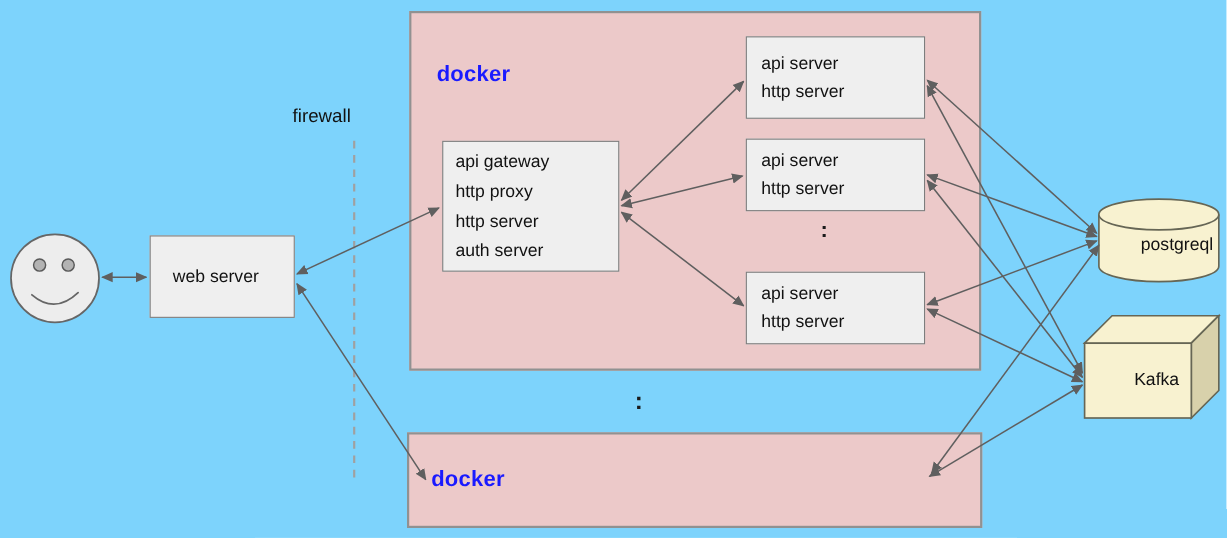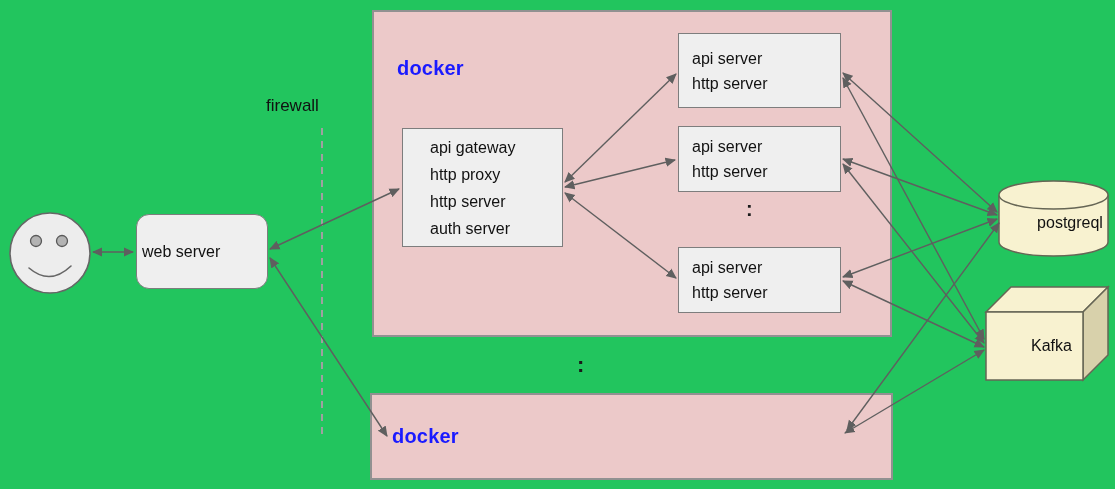--- a/index.html
+++ b/index.html
@@ -4,21 +4,21 @@
 <style>
   :root{
     --container-fill:#ecc9c9; --container-border:#919191;
     --node-fill:#efefef; --node-border:#7d7d7d;
     --store-fill:#f8f2d0; --store-side-fill:#d8d1ab; --store-border:#666655;
     --arrow-color:#5f5f5f; --docker-label-color:#1a1aff;
     --dashed-line-color:#a0a0a0; --text-color:#111111;
   }
   html,body{margin:0;padding:0;background:#fff;}
   body{font-family:"Liberation Sans", sans-serif;}
-  .canvas{position:relative;width:1115px;height:489px;background:#22c55e;overflow:hidden;}
+  .canvas{position:relative;width:1115px;height:489px;background:#7dd3fc;overflow:hidden;}
 
   .container-box{position:absolute;background:var(--container-fill);
     border:2px solid var(--container-border);box-sizing:border-box;z-index:1;}
   .docker-label{position:absolute;font-weight:bold;font-size:20px;
     color:var(--docker-label-color);z-index:4;letter-spacing:.2px;}
 
   svg.overlay{position:absolute;left:0;top:0;z-index:2;pointer-events:none;}
   .edge{stroke:var(--arrow-color);stroke-width:1.4;fill:none;}
   .dashed{stroke:var(--dashed-line-color);stroke-width:2;stroke-dasharray:7 6;fill:none;}
   .ah{fill:var(--arrow-color);}
@@ -87,25 +87,25 @@
     <line class="edge" marker-start="url(#ah)" marker-end="url(#ah)" x1="843" y1="73" x2="997" y2="212"></line>
     <line class="edge" marker-start="url(#ah)" marker-end="url(#ah)" x1="843" y1="78" x2="984" y2="339"></line>
     <line class="edge" marker-start="url(#ah)" marker-end="url(#ah)" x1="843" y1="159" x2="997" y2="215"></line>
     <line class="edge" marker-start="url(#ah)" marker-end="url(#ah)" x1="843" y1="164" x2="984" y2="343"></line>
     <line class="edge" marker-start="url(#ah)" marker-end="url(#ah)" x1="843" y1="277" x2="997" y2="219"></line>
     <line class="edge" marker-start="url(#ah)" marker-end="url(#ah)" x1="843" y1="281" x2="984" y2="347"></line>
     <line class="edge" marker-start="url(#ah)" marker-end="url(#ah)" x1="847" y1="430" x2="999" y2="223"></line>
     <line class="edge" marker-start="url(#ah)" marker-end="url(#ah)" x1="845" y1="433" x2="984" y2="350"></line>
   </svg>
 
-  <div class="node" style="left:136px;top:214px;width:132px;height:75px;padding-left:5px;line-height:22px;border-radius:13px;">
+  <div class="node" style="left:136px;top:214px;width:132px;height:75px;padding-left:20px;line-height:22px;">
     <span class="line">web server</span>
   </div>
 
-  <div class="node" style="left:402px;top:128px;width:161px;height:119px;padding-left:27px;line-height:27px;">
+  <div class="node" style="left:402px;top:128px;width:161px;height:119px;padding-left:11px;line-height:27px;">
     <span class="line">api gateway</span>
     <span class="line">http proxy</span>
     <span class="line">http server</span>
     <span class="line">auth server</span>
   </div>
 
   <div class="node" style="left:678px;top:33px;width:163px;height:75px;padding-left:13px;line-height:25px;">
     <span class="line">api server</span>
     <span class="line">http server</span>
   </div>

